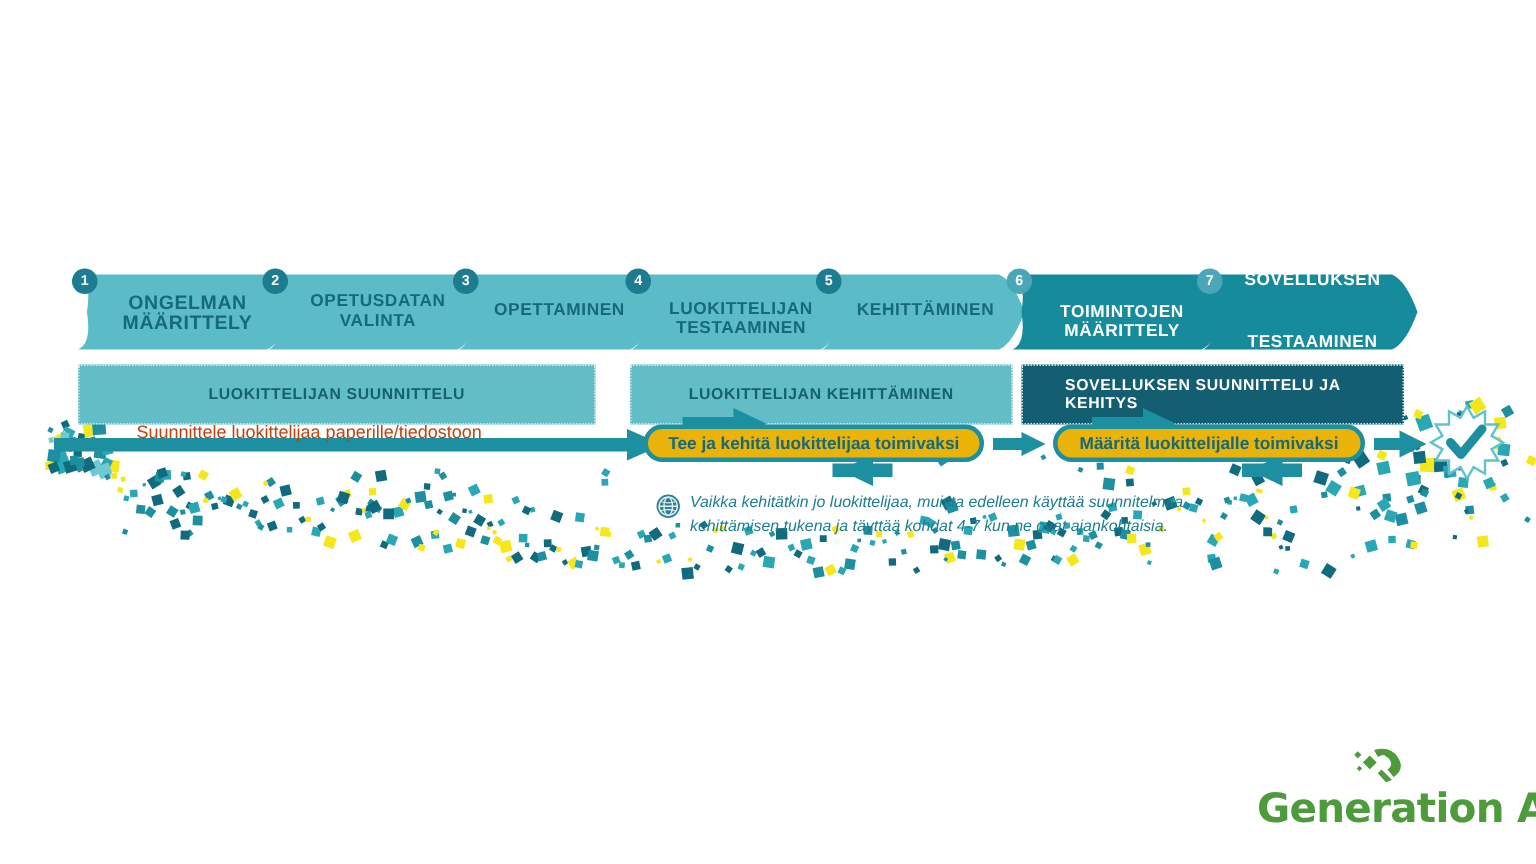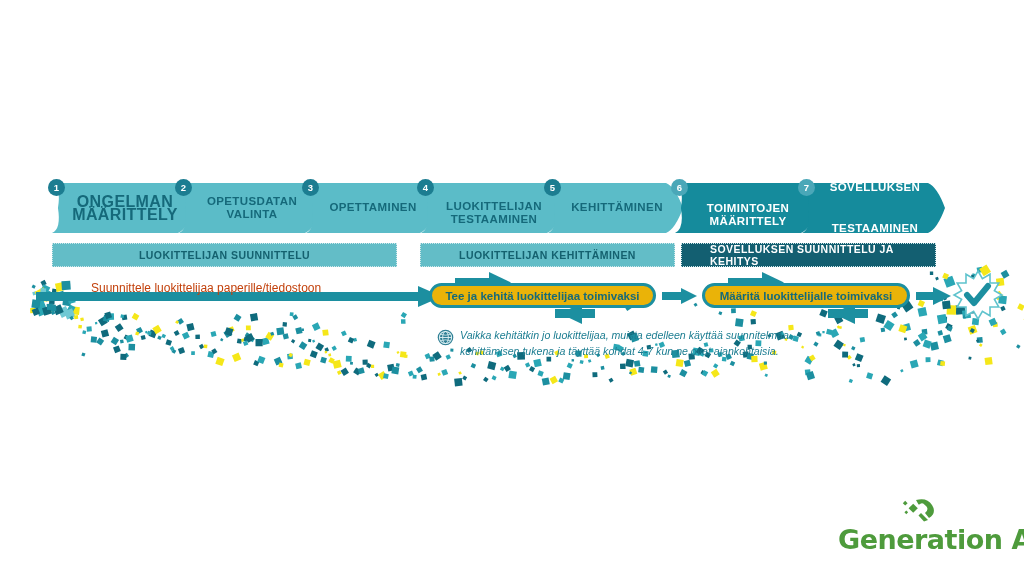--- a/index.html
+++ b/index.html
@@ -19,21 +19,21 @@
     background:#1c7d91;
     color:#fff;font-size:9.5px;font-weight:bold;
     display:flex;align-items:center;justify-content:center;
     z-index:6;
     line-height:1;
   }
   .numbadge.pale{background:#4aa7b8;}
 
   
   .band{
-    position:absolute;top:243px;height:24px;
+    position:absolute;top:243px;height:40px;
     display:flex;align-items:center;justify-content:center;
     font-size:10.5px;font-weight:bold;letter-spacing:.45px;
     text-transform:uppercase;
     border:1px dotted #cfe7ea;
     box-sizing:border-box;
   }
   .band.light{background:#63bdc7;color:#14616f;}
   .band.dark{background:#135f71;color:#ffffff;padding-left:28px;}
 
   
@@ -460,21 +460,21 @@
   <svg id="chevrons" width="980" height="60" style="position:absolute;left:44px;top:182px;">
       <path d="M 8 1 L 134 1 Q 143.35 5 151 26 Q 143.35 47 134 51 L 8 51 Q 17.35 47 13.95 26 Q 17.35 5 8 1 Z" fill="#5bbcc8"></path>
       <path d="M 135 1 L 261 1 Q 270.35 5 278 26 Q 270.35 47 261 51 L 135 51 Q 144.35 47 140.95 26 Q 144.35 5 135 1 Z" fill="#5bbcc8"></path>
       <path d="M 262 1 L 376 1 Q 385.35 5 393 26 Q 385.35 47 376 51 L 262 51 Q 271.35 47 267.95 26 Q 271.35 5 262 1 Z" fill="#5bbcc8"></path>
       <path d="M 377 1 L 503 1 Q 512.35 5 520 26 Q 512.35 47 503 51 L 377 51 Q 386.35 47 382.95 26 Q 386.35 5 377 1 Z" fill="#5bbcc8"></path>
       <path d="M 504 1 L 622 1 Q 631.35 5 639 26 Q 631.35 47 622 51 L 504 51 Q 513.35 47 509.95 26 Q 513.35 5 504 1 Z" fill="#5bbcc8"></path>
       <path d="M 631 1 L 757 1 Q 766.35 5 774 26 Q 766.35 47 757 51 L 631 51 Q 640.35 47 636.95 26 Q 640.35 5 631 1 Z" fill="#158b9c"></path>
       <path d="M 758 1 L 884 1 Q 893.35 5 901 26 Q 893.35 47 884 51 L 758 51 Q 767.35 47 763.95 26 Q 767.35 5 758 1 Z" fill="#158b9c"></path>
     </svg>
   <div id="chev-labels">
-      <div style="position: absolute; left: 62px; top: 183px; width: 126px; height: 50px; display: flex; flex-direction: column; align-items: center; justify-content: center; font-size: 16px; font-weight: bold; letter-spacing: 0.4px; line-height: 13.5px; text-align: center; color: rgb(21, 105, 122);">
+      <div style="position: absolute; left: 62px; top: 183px; width: 126px; height: 50px; display: flex; flex-direction: column; align-items: center; justify-content: center; font-size: 13px; font-weight: bold; letter-spacing: 0.4px; line-height: 13.5px; text-align: center; color: rgb(21, 105, 122);">
         <span>ONGELMAN</span>
         <span>MÄÄRITTELY</span>
       </div>
       <div style="position: absolute; left: 189px; top: 183px; width: 126px; height: 50px; display: flex; flex-direction: column; align-items: center; justify-content: center; font-size: 11.5px; font-weight: bold; letter-spacing: 0.4px; line-height: 13.5px; text-align: center; color: rgb(21, 105, 122);">
         <span>OPETUSDATAN</span>
         <span>VALINTA</span>
       </div>
       <div style="position: absolute; left: 316px; top: 183px; width: 114px; height: 50px; display: flex; flex-direction: column; align-items: center; justify-content: center; font-size: 11.5px; font-weight: bold; letter-spacing: 0.4px; line-height: 13.5px; text-align: center; color: rgb(21, 105, 122);">
         <span>OPETTAMINEN</span>
       </div>

